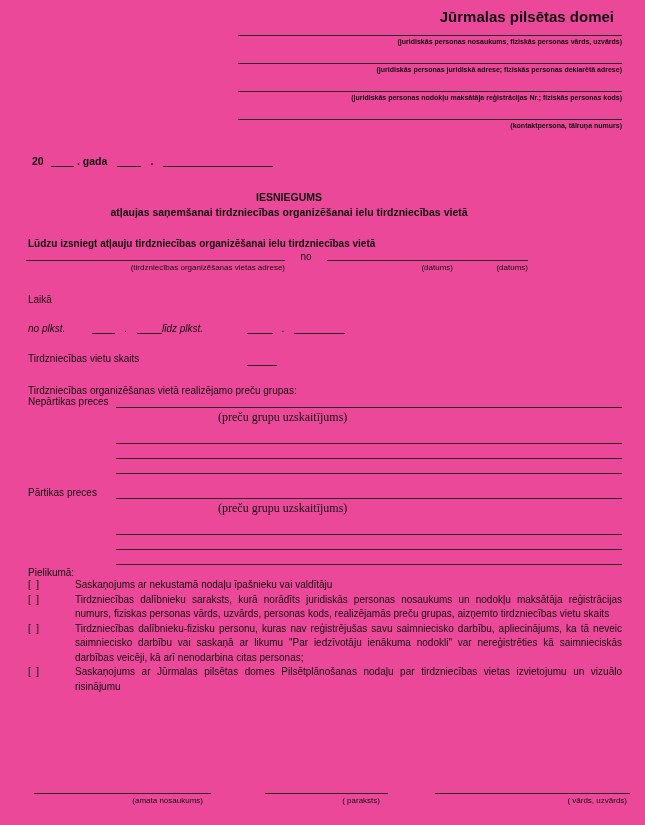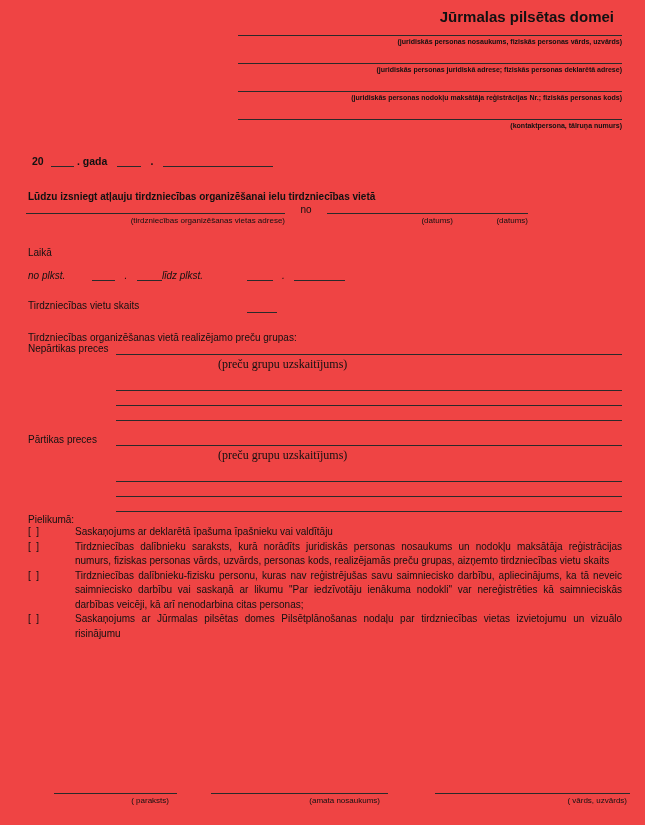--- a/index.html
+++ b/index.html
@@ -1,16 +1,16 @@
 <!DOCTYPE html>
 <html><head>
 <meta charset="utf-8">
 <style>
   html,body{margin:0;padding:0;background:#fff;}
-  .page{position:relative;width:645px;height:825px;background:#ef4444;color:#111;
+  .page{position:relative;width:645px;height:825px;background:#ec4899;color:#111;
         font-family:"Liberation Sans",sans-serif;font-size:10px;overflow:hidden;}
 
   
   .hdr{margin:8px 23px 0 238px;}
   .hdr-title{font-weight:bold;font-size:15px;text-align:right;padding-right:8px;}
   .hdr-field{margin-top:18px;}
   .hdr-field.first{margin-top:10px;}
   .hdr-line{border-bottom:1.5px solid #2a2a2a;height:0;}
   .hdr-label{font-size:7px;font-weight:bold;text-align:right;margin-top:2px;}
   .flabel{font-size:8px;text-align:right;margin-top:2px;}
@@ -26,21 +26,21 @@
   .title-block .main{font-size:10.5px;}
   .title-block .sub{font-size:10.5px;margin-top:3px;}
 
   .intro{margin:20px 0 0 28px;font-weight:bold;}
 
   .frow{display:flex;margin-left:26px;}
   .fcol{display:flex;flex-direction:column;box-sizing:border-box;}
   .fcol .ln{height:11px;border-bottom:1.4px solid #2a2a2a;}
   .fword{padding-top:2px;box-sizing:border-box;}
 
-  .laika{margin:22px 0 10px 28px;}
+  .laika{margin:22px 0 16px 28px;}
   .time-row{display:flex;margin:1px 0 0 28px;height:18px;}
   .time-row .txt{box-sizing:border-box;padding-top:2px;font-style:italic;}
   .time-row .ln{height:12px;border-bottom:1.4px solid #2a2a2a;}
 
   .places-row{display:flex;margin:14px 0 0 28px;height:16px;}
   .places-row .ln{height:12px;border-bottom:1.4px solid #2a2a2a;width:30px;}
 
   .goods-intro{margin:16px 0 0 28px;}
   .goods-row{display:flex;margin:0 23px 0 28px;}
   .goods-row .lbl{width:88px;}
@@ -94,20 +94,24 @@
 
   <div class="date-row">
     <div class="cell" style="width:19px">20</div>
     <div class="cell line" style="width:23px"></div>
     <div class="cell" style="width:43px;padding-left:3px">. gada</div>
     <div class="cell line" style="width:24px"></div>
     <div class="cell" style="width:22px;text-align:center">.</div>
     <div class="cell line" style="width:110px"></div>
   </div>
 
+  <div class="title-block">
+    <div class="main">IESNIEGUMS</div>
+    <div class="sub">atļaujas saņemšanai tirdzniecības organizēšanai ielu tirdzniecības vietā</div>
+  </div>
 
   <div class="intro">Lūdzu izsniegt atļauju tirdzniecības organizēšanai ielu tirdzniecības vietā</div>
 
   <div class="frow">
     <div class="fcol" style="width:259px">
       <div class="ln"></div>
       <div class="flabel">(tirdzniecības organizēšanas vietas adrese)</div>
     </div>
     <div class="fword" style="width:42px;text-align:center">no</div>
     <div class="fcol" style="width:126px">
@@ -158,43 +162,43 @@
   <div class="blanks">
     <div class="blank"></div>
     <div class="blank"></div>
     <div class="blank"></div>
   </div>
 
 
   <div class="piel-head">Pielikumā:</div>
   <div class="piel-item">
     <div class="box">[  ]</div>
-    <div class="txt">Saskaņojums ar deklarētā īpašuma īpašnieku vai valdītāju</div>
+    <div class="txt">Saskaņojums ar nekustamā nodaļu īpašnieku vai valdītāju</div>
   </div>
   <div class="piel-item">
     <div class="box">[  ]</div>
     <div class="txt">Tirdzniecības dalībnieku saraksts, kurā norādīts juridiskās personas nosaukums un nodokļu maksātāja reģistrācijas numurs, fiziskas personas vārds, uzvārds, personas kods, realizējamās preču grupas, aizņemto tirdzniecības vietu skaits</div>
   </div>
   <div class="piel-item">
     <div class="box">[  ]</div>
     <div class="txt">Tirdzniecības dalībnieku-fizisku personu, kuras nav reģistrējušas savu saimniecisko darbību, apliecinājums, ka tā neveic saimniecisko darbību vai saskaņā ar likumu "Par iedzīvotāju ienākuma nodokli" var nereģistrēties kā saimnieciskās darbības veicēji, kā arī nenodarbina citas personas;</div>
   </div>
   <div class="piel-item">
     <div class="box">[  ]</div>
     <div class="txt">Saskaņojums ar Jūrmalas pilsētas domes Pilsētplānošanas nodaļu par tirdzniecības vietas izvietojumu un vizuālo risinājumu</div>
   </div>
 
   <div class="sig-row">
+    <div class="sig-col sig-1">
+      <div class="ln"></div>
+      <div class="flabel" style="padding-right:8px">(amata nosaukums)</div>
+    </div>
     <div class="sig-col sig-2">
       <div class="ln"></div>
       <div class="flabel" style="padding-right:8px">( paraksts)</div>
     </div>
-    <div class="sig-col sig-1">
-      <div class="ln"></div>
-      <div class="flabel" style="padding-right:8px">(amata nosaukums)</div>
-    </div>
     <div class="sig-col sig-3">
       <div class="ln"></div>
       <div class="flabel" style="padding-right:3px">( vārds, uzvārds)</div>
     </div>
   </div>
 
 </div>
 
 </body></html>

